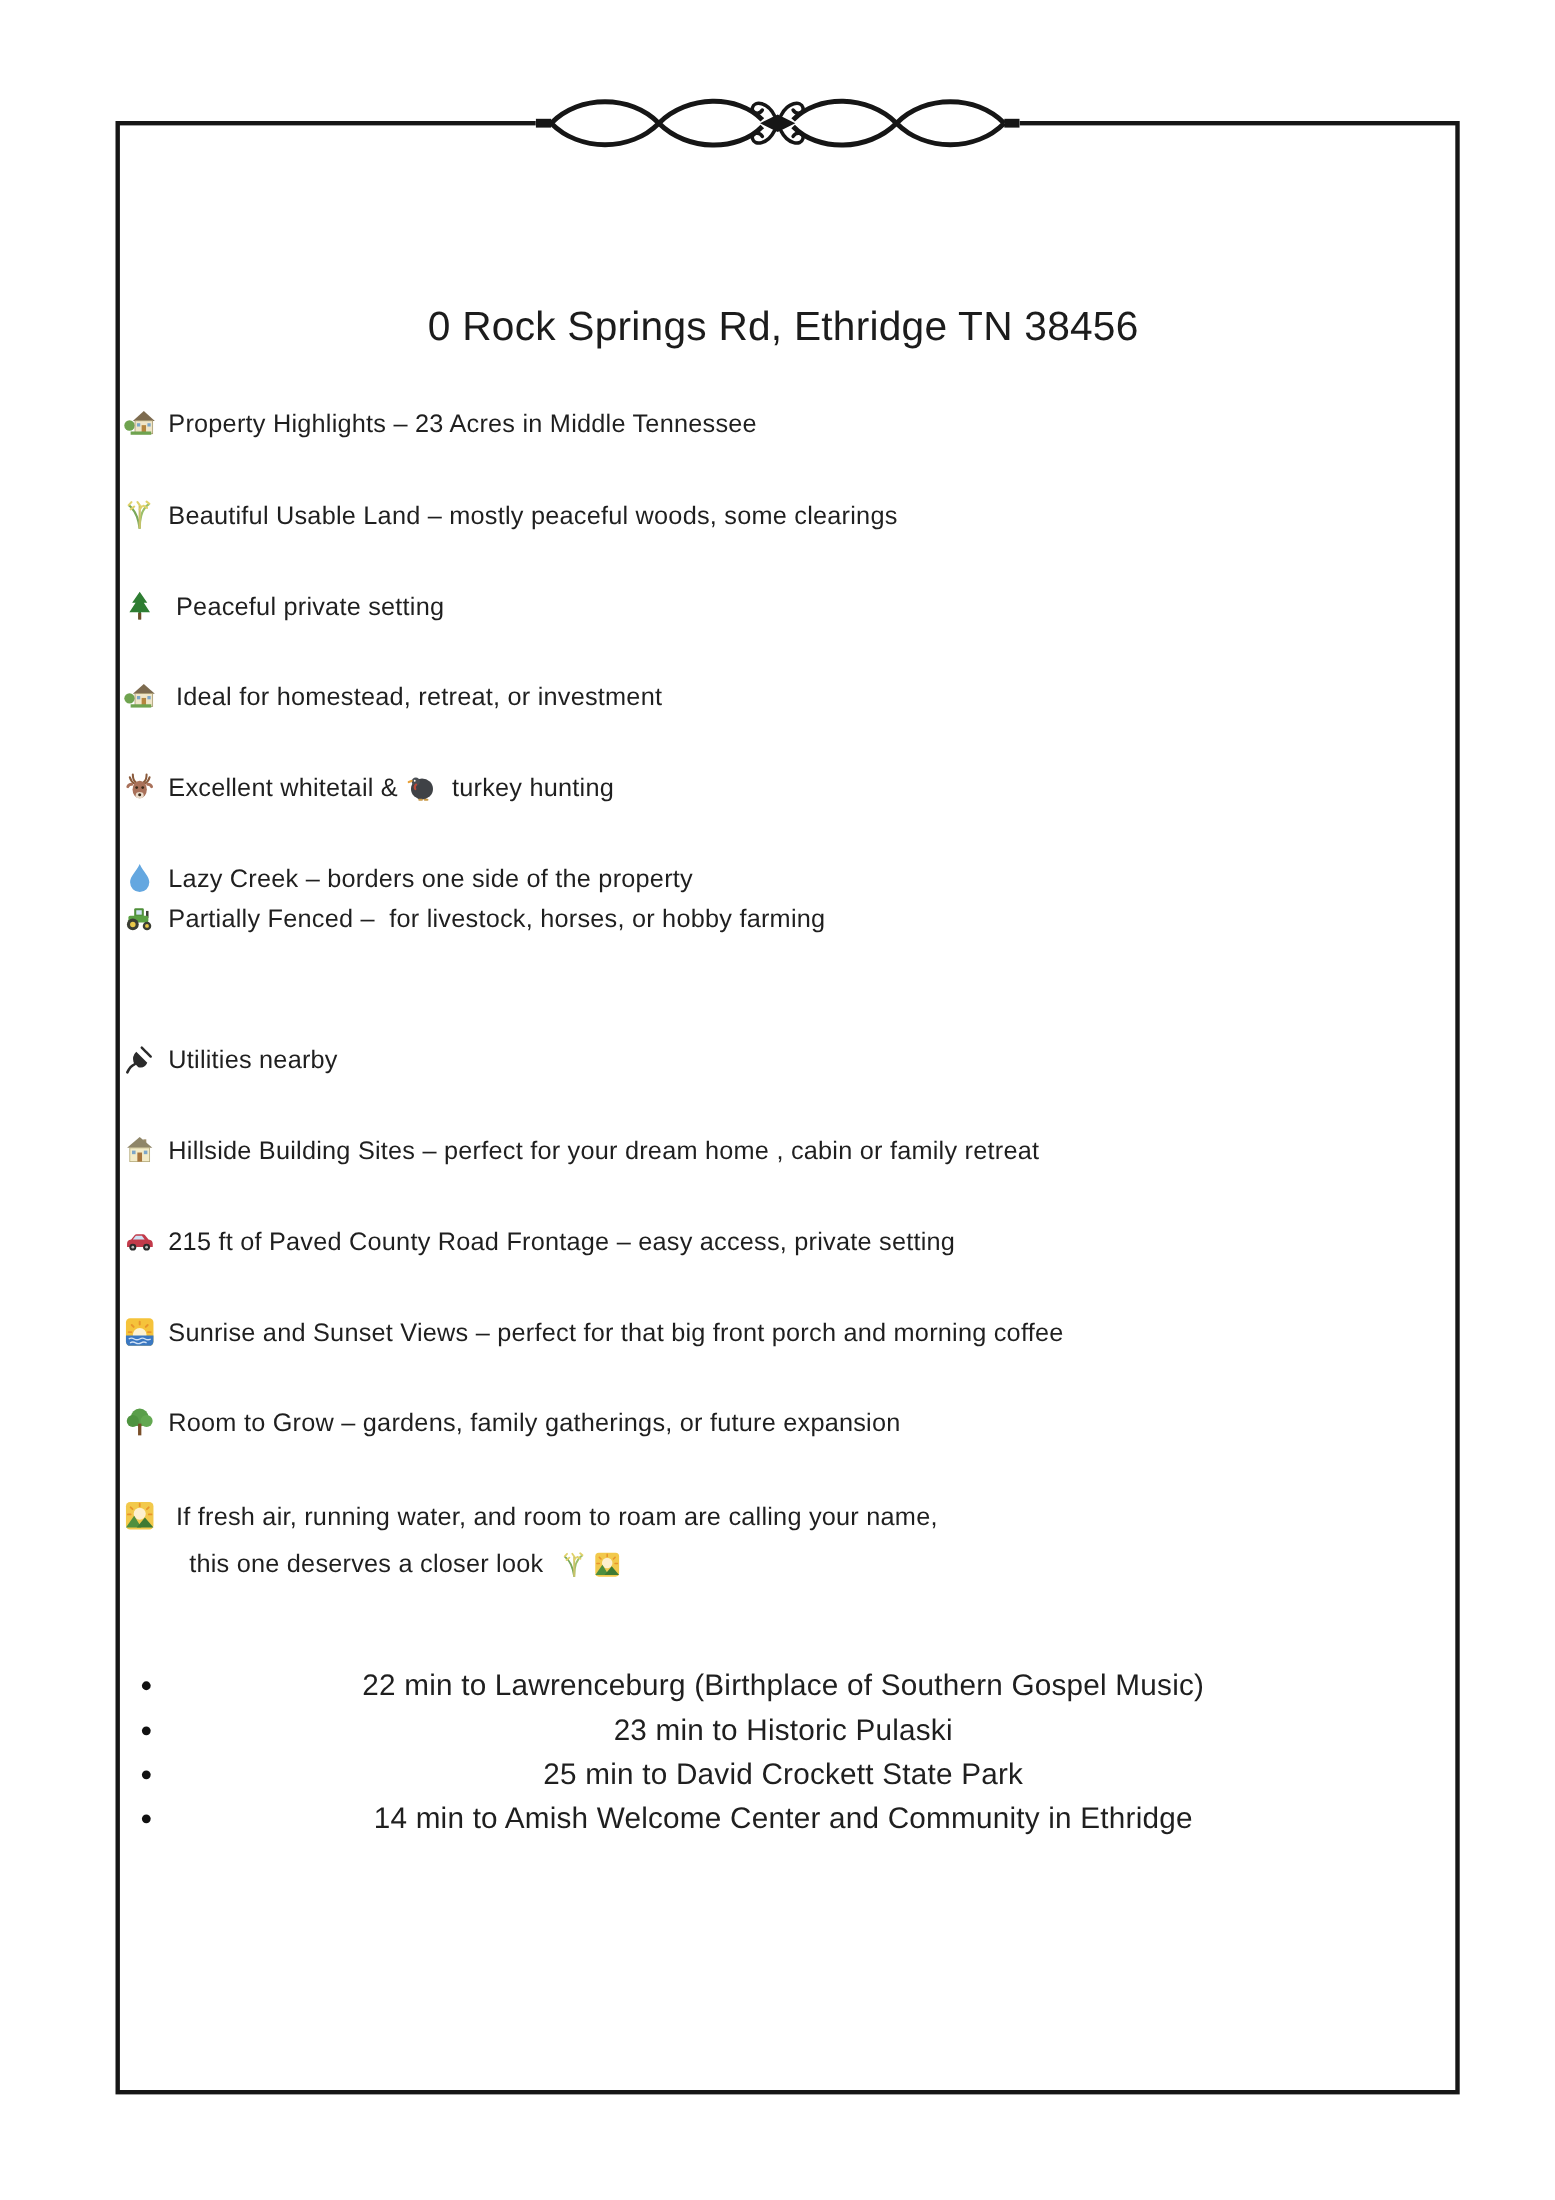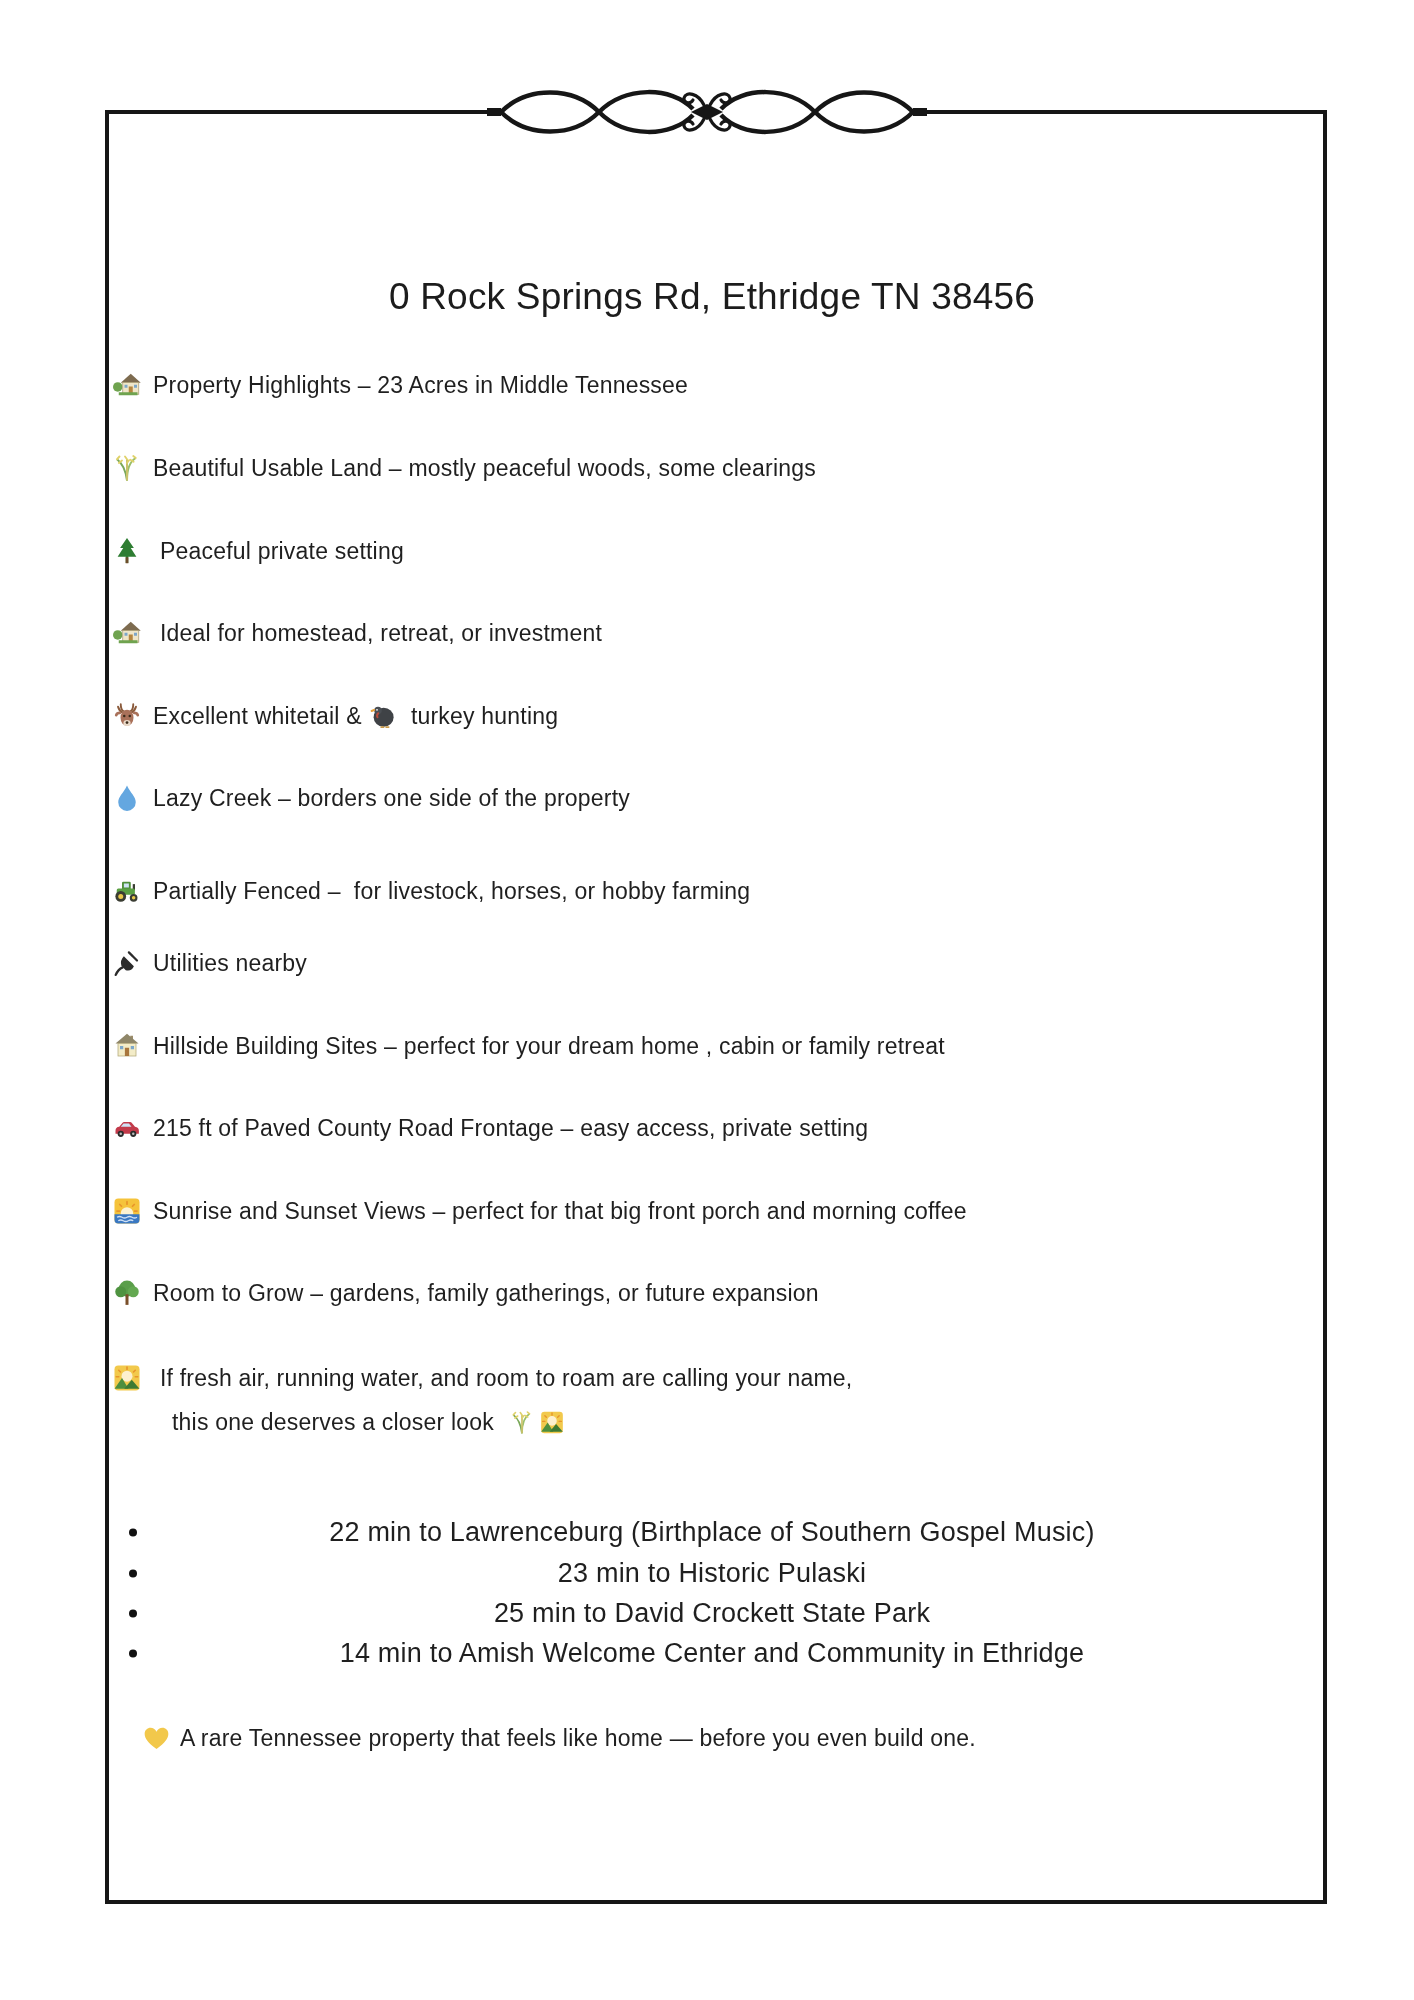--- a/index.html
+++ b/index.html
@@ -125,21 +125,21 @@
           <path d="M10.5 20.8 h2 M14.5 20.8 h2" stroke="#c99a4a" stroke-width="1.4" stroke-linecap="round"></path>
         </svg></span>
     <span> turkey hunting</span>
   </div>
   <div class="row" style="top:798px">
     <span class="ic"><svg viewBox="0 0 24 24">
           <path d="M12 2 C9.2 8 5 11 5 15.3 a7 7 0 0 0 14 0 C19 11 14.8 8 12 2 Z" fill="#64a7e0"></path>
         </svg></span>
     <span>Lazy Creek – borders one side of the property</span>
   </div>
-  <div class="row" style="top:891px">
+  <div class="row" style="top:835px">
     <span class="ic"><svg viewBox="0 0 24 24">
           <rect x="8" y="4.5" width="7" height="6.5" rx="1" fill="#4f8f3a"></rect>
           <rect x="9.5" y="6" width="4" height="3.2" fill="#cfe3f5"></rect>
           <rect x="16.6" y="6.5" width="1.8" height="5" fill="#3a3d33"></rect>
           <rect x="3.8" y="10" width="14.5" height="5" rx="1.2" fill="#5aa043"></rect>
           <circle cx="7" cy="16.3" r="4.3" fill="#3a3d33"></circle>
           <circle cx="7" cy="16.3" r="2" fill="#e8c84a"></circle>
           <circle cx="17.3" cy="17.4" r="3.1" fill="#3a3d33"></circle>
           <circle cx="17.3" cy="17.4" r="1.4" fill="#e8c84a"></circle>
         </svg></span>
@@ -231,20 +231,14 @@
   </div>
   <div class="bullet-line" style="top:1613px">
     <span class="bullet-dot"></span>
     <span>25 min to David Crockett State Park</span>
   </div>
   <div class="bullet-line" style="top:1653px">
     <span class="bullet-dot"></span>
     <span>14 min to Amish Welcome Center and Community in Ethridge</span>
   </div>
 
-  <div class="row closing" style="top:1738px">
-    <span class="ic"><svg viewBox="0 0 24 24">
-          <path d="M12 21 C5 16 2.2 12 2.2 8.6 C2.2 5.6 4.5 3.6 7.1 3.6 C9.1 3.6 11 4.9 12 6.9 C13 4.9 14.9 3.6 16.9 3.6 C19.5 3.6 21.8 5.6 21.8 8.6 C21.8 12 19 16 12 21 Z" fill="#f2c84b"></path>
-        </svg></span>
-    <span>A rare Tennessee property that feels like home — before you even build one.</span>
-  </div>
 
 </div>
 
 </body></html>

